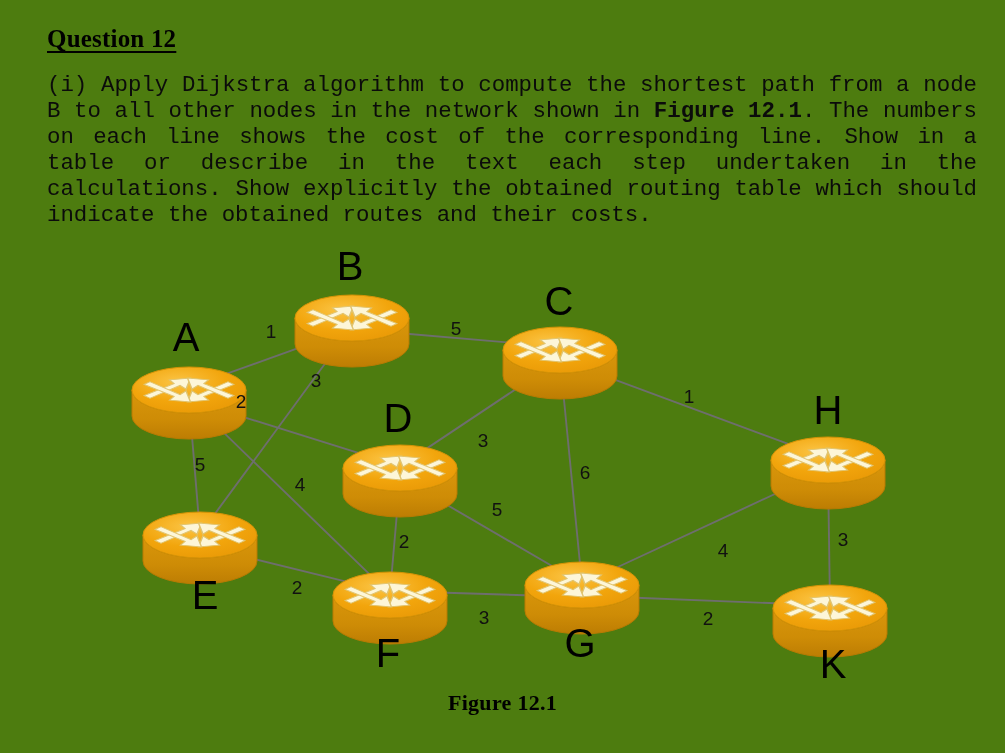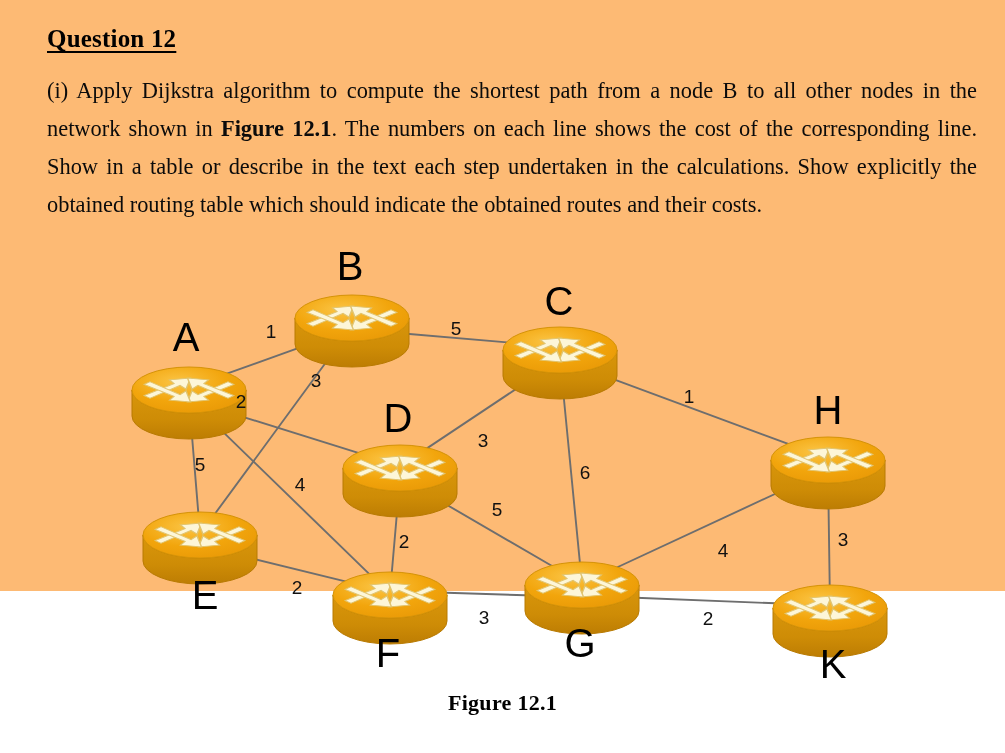--- a/index.html
+++ b/index.html
@@ -12,22 +12,22 @@
     width: 1005px;
     height: 753px;
     position: relative;
     overflow: hidden;
     font-family: "Liberation Serif", "DejaVu Serif", serif;
     color: #000000;
   }
   #page {
     position: relative;
     width: 1005px;
-    height: 591px;
-    background: #fdba74;
+    height: 753px;
+    background: #4d7c0f;
   }
 
   
   .q-heading {
     position: absolute;
     left: 47px;
     top: 8px;
     font-family: "Liberation Serif", "DejaVu Serif", serif;
     font-size: 25px;
     font-weight: bold;
@@ -36,23 +36,23 @@
     letter-spacing: 0.2px;
     white-space: nowrap;
   }
 
   
   .q-body {
     position: absolute;
     left: 47px;
     top: 72px;
     width: 930px;
-    font-family: Liberation Serif, serif;
+    font-family: Liberation Mono, monospace;
     font-size: 22.4px;
-    line-height: 38px;
+    line-height: 26px;
     text-align: justify;
     text-align-last: left;
     color: #0b0b0b;
   }
   .q-body b { font-weight: bold; }
 
   
   #figure {
     position: absolute;
     left: 0px;

